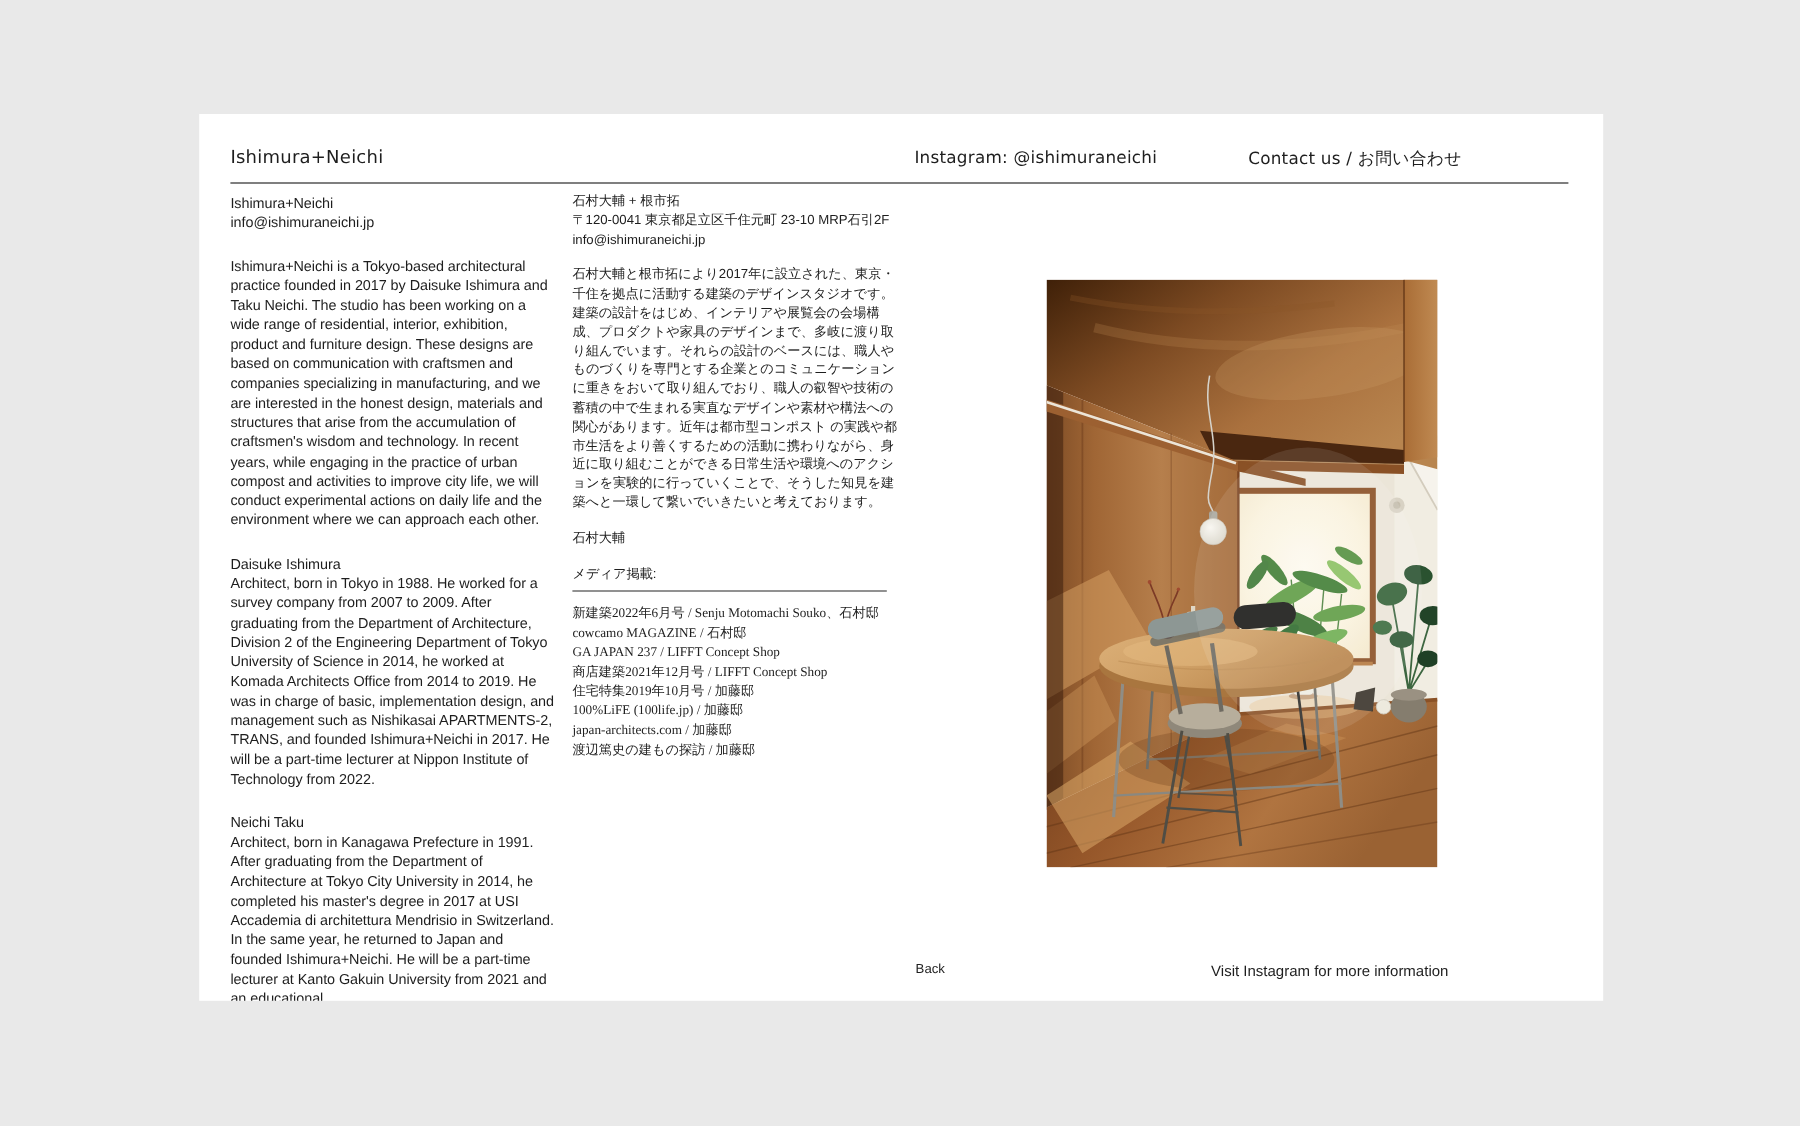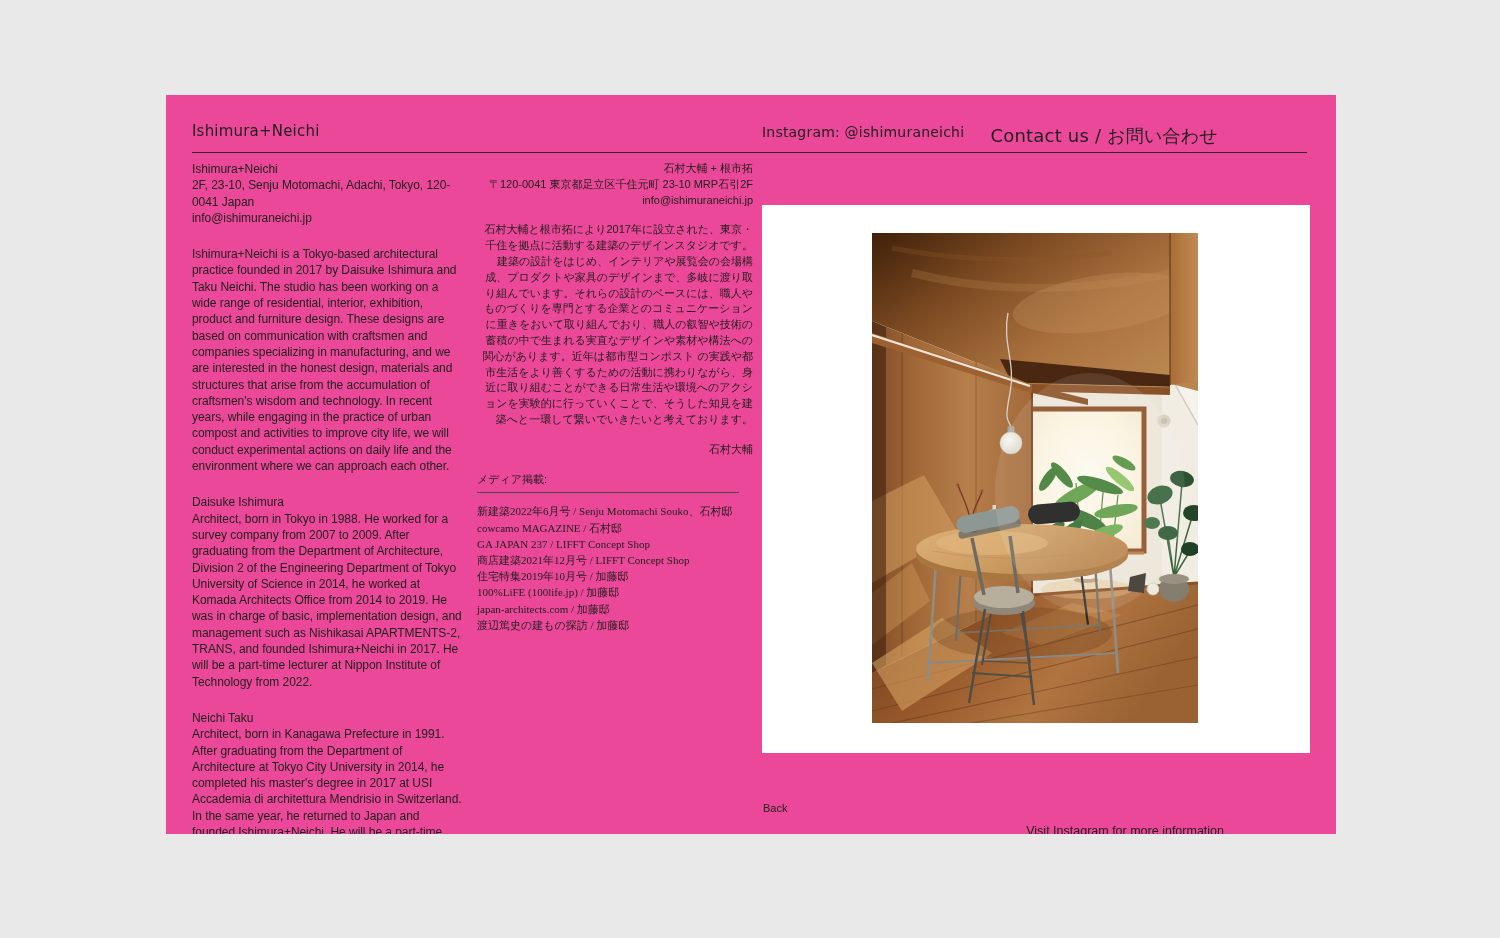--- a/index.html
+++ b/index.html
@@ -5,84 +5,83 @@
   html,body{margin:0;padding:0;}
   body{
     width:1500px;height:938px;position:relative;overflow:hidden;
     background:#e9e9e9;
     font-family:"Liberation Sans",sans-serif;
     color:#1e1e1e;
     -webkit-font-smoothing:antialiased;
   }
   .panel{
     position:absolute;left:166px;top:95px;width:1170px;height:739px;
-    background:#ec4899;overflow:hidden;
+    background:#ffffff;overflow:hidden;
   }
   
   .site-title{
     position:absolute;left:26px;top:27px;
     font-family:"DejaVu Sans",sans-serif;font-size:15px;letter-spacing:.2px;
   }
   .hdr-instagram{
     position:absolute;left:596px;top:29px;
     font-family:"DejaVu Sans",sans-serif;font-size:14px;letter-spacing:.2px;cursor:pointer;
   }
   .hdr-contact{
     position:absolute;right:118px;top:29px;
-    font-family:"DejaVu Sans",sans-serif;font-size:18px;letter-spacing:.2px;cursor:pointer;
+    font-family:"DejaVu Sans",sans-serif;font-size:14px;letter-spacing:.2px;cursor:pointer;
   }
   .hdr-rule{
     position:absolute;left:26px;top:57px;width:1115px;height:0;
     border-top:1px solid #2b2b2b;
   }
   
   .col-left{
     position:absolute;left:26px;top:66px;width:272px;
     font-size:12px;line-height:16.3px;letter-spacing:-0.05px;
   }
   .col-left .block{margin:0 0 20px 0;}
   .col-mid{
     position:absolute;left:311px;top:66px;width:276px;
     font-size:11px;line-height:15.8px;
   }
-  .col-mid .block{margin:0 0 14px 0;text-align:right;}
+  .col-mid .block{margin:0 0 14px 0;}
   .media-rule{
     border:none;border-top:1px solid #4a4a4a;margin:5px 0 10px 0;width:262px;
   }
   .media-item{line-height:16.2px;font-family:Liberation Serif, serif;}
   
   .photo-backdrop{
     position:absolute;left:596px;top:110px;width:548px;height:548px;background:#ffffff;
   }
   .photo{
     position:absolute;left:706px;top:138px;width:326px;height:490px;overflow:hidden;
   }
   .photo svg{display:block;width:326px;height:490px;}
   
   .back-link{
     position:absolute;left:597px;top:707px;font-size:11px;cursor:pointer;
   }
   .visit-link{
-    position:absolute;right:112px;top:707px;font-size:12.5px;cursor:pointer;margin-top:22px;
+    position:absolute;right:129px;top:707px;font-size:12.5px;cursor:pointer;
   }
 </style>
 </head>
 <body>
 
 <div class="panel">
 
   <div class="site-title">Ishimura+Neichi</div>
   <div class="hdr-instagram">Instagram: @ishimuraneichi</div>
   <div class="hdr-contact">Contact us / お問い合わせ</div>
   <div class="hdr-rule"></div>
 
   <div class="col-left">
     <div class="block">
       <div>Ishimura+Neichi</div>
-      <div>2F, 23-10, Senju Motomachi, Adachi, Tokyo, 120-0041 Japan</div>
       <div>info@ishimuraneichi.jp</div>
     </div>
     <div class="block">Ishimura+Neichi is a Tokyo-based architectural practice founded in 2017 by Daisuke Ishimura and Taku Neichi. The studio has been working on a wide range of residential, interior, exhibition, product and furniture design. These designs are based on communication with craftsmen and companies specializing in manufacturing, and we are interested in the honest design, materials and structures that arise from the accumulation of craftsmen's wisdom and technology. In recent years, while engaging in the practice of urban compost and activities to improve city life, we will conduct experimental actions on daily life and the environment where we can approach each other.</div>
     <div class="block">
       <div>Daisuke Ishimura</div>
       <div>Architect, born in Tokyo in 1988. He worked for a survey company from 2007 to 2009. After graduating from the Department of Architecture, Division 2 of the Engineering Department of Tokyo University of Science in 2014, he worked at Komada Architects Office from 2014 to 2019. He was in charge of basic, implementation design, and management such as Nishikasai APARTMENTS-2, TRANS, and founded Ishimura+Neichi in 2017. He will be a part-time lecturer at Nippon Institute of Technology from 2022.</div>
     </div>
     <div class="block">
       <div>Neichi Taku</div>
       <div>Architect, born in Kanagawa Prefecture in 1991. After graduating from the Department of Architecture at Tokyo City University in 2014, he completed his master's degree in 2017 at USI Accademia di architettura Mendrisio in Switzerland. In the same year, he returned to Japan and founded Ishimura+Neichi. He will be a part-time lecturer at Kanto Gakuin University from 2021 and an educational</div>

